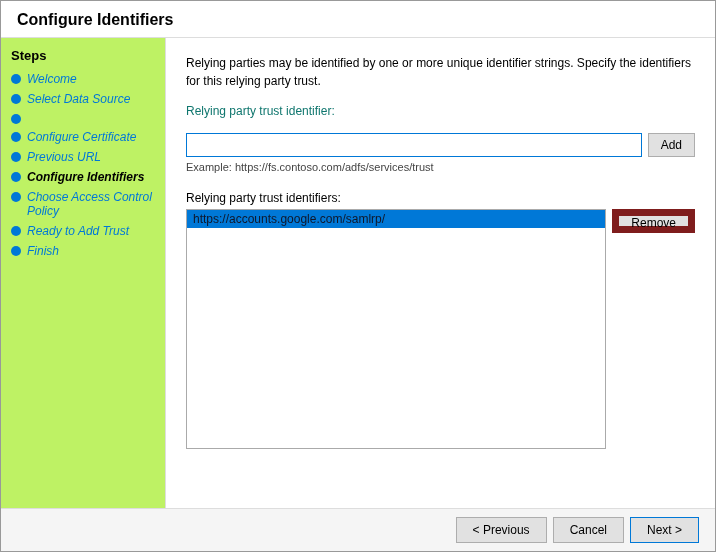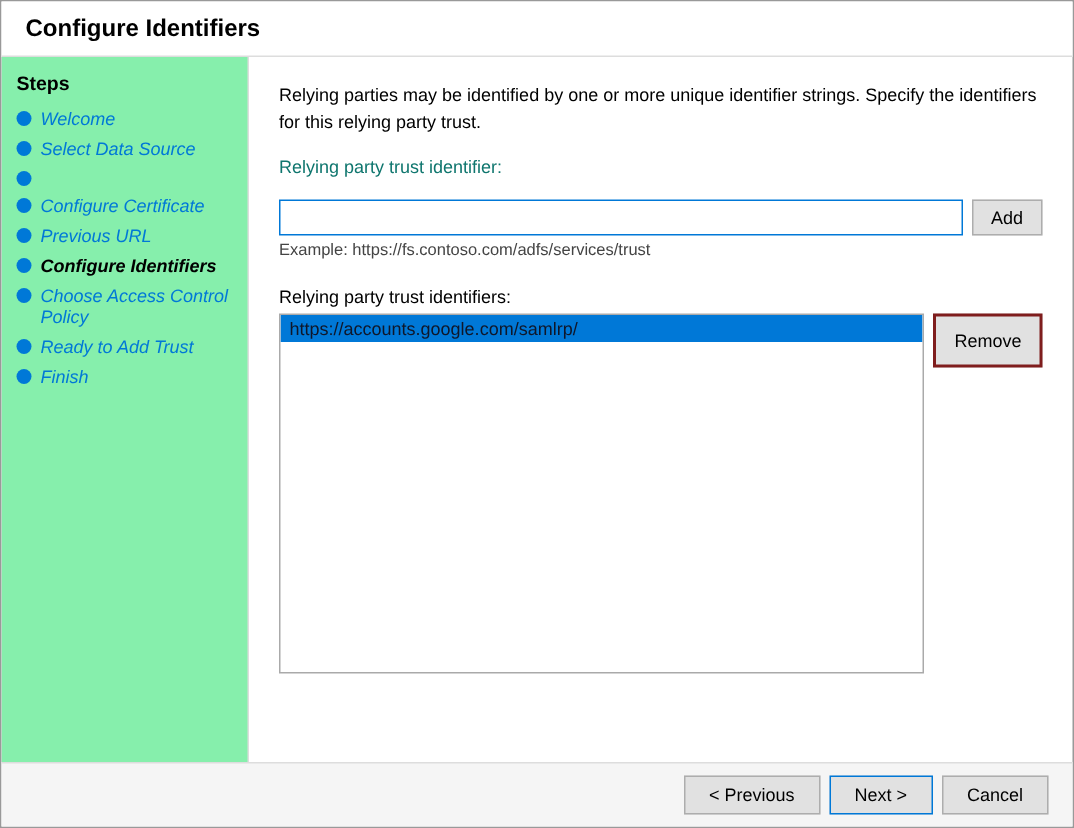--- a/index.html
+++ b/index.html
@@ -30,21 +30,21 @@
       border-bottom: 1px solid #ddd;
       color: #000;
     }
     .dialog-body {
       display: flex;
       flex: 1;
       overflow: hidden;
     }
     .sidebar {
       width: 165px;
-      background: #86efac;
+      background: #bef264;
       border-right: 1px solid #ddd;
       padding: 10px 0;
       flex-shrink: 0;
     }
     .sidebar-title {
       font-weight: bold;
       padding: 0 10px 6px 10px;
       font-size: 13px;
       color: #000;
     }
@@ -147,24 +147,24 @@
     .list-item {
       padding: 2px 6px;
       font-size: 12px;
       cursor: default;
     }
     .list-item.selected {
       background: #0078d7;
       color: #0f172a;
     }
     .remove-btn {
-      height: 36px;
+      height: 24px;
       padding: 0 12px;
       font-size: 12px;
-      border: 2px solid #7f1d1d;
+      border: 7px solid #7f1d1d;
       background: #e1e1e1;
       cursor: pointer;
       white-space: nowrap;
       margin-top: 0;
     }
     .dialog-footer {
       border-top: 1px solid #ddd;
       padding: 8px 16px;
       display: flex;
       justify-content: flex-end;
@@ -248,16 +248,16 @@
         <div class="list-box">
           <div class="list-item selected">https://accounts.google.com/samlrp/</div>
         </div>
         <button class="remove-btn">Remove</button>
       </div>
     </div>
   </div>
 
   <div class="dialog-footer">
     <button class="footer-btn">&lt; Previous</button>
+    <button class="footer-btn">Cancel</button>
     <button class="footer-btn footer-btn-primary">Next &gt;</button>
-    <button class="footer-btn">Cancel</button>
   </div>
 </div>
 
 </body></html>

